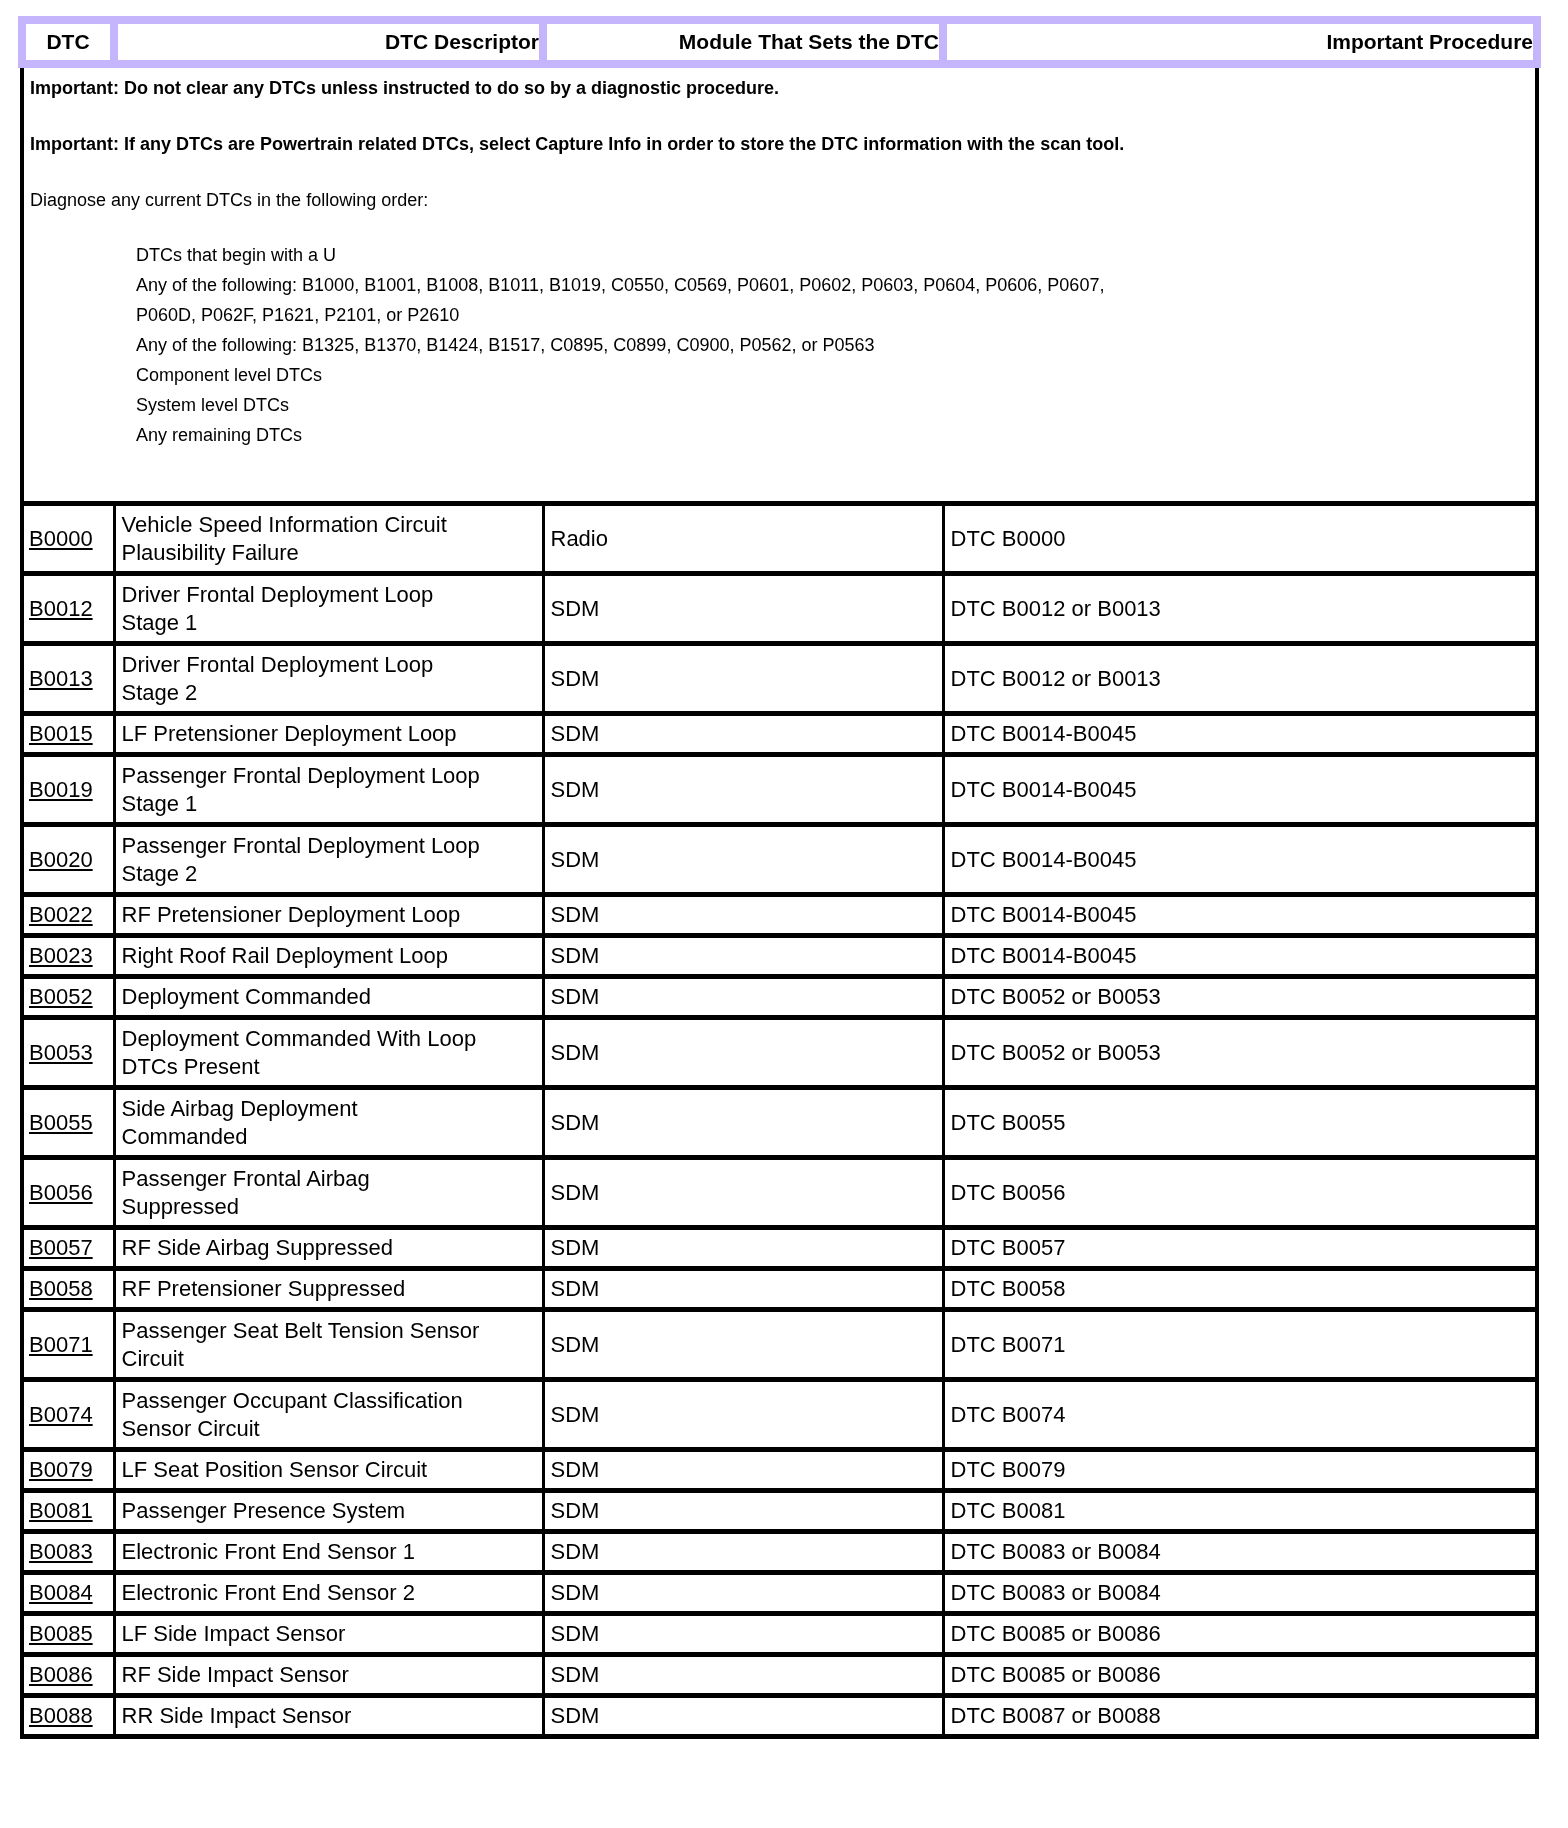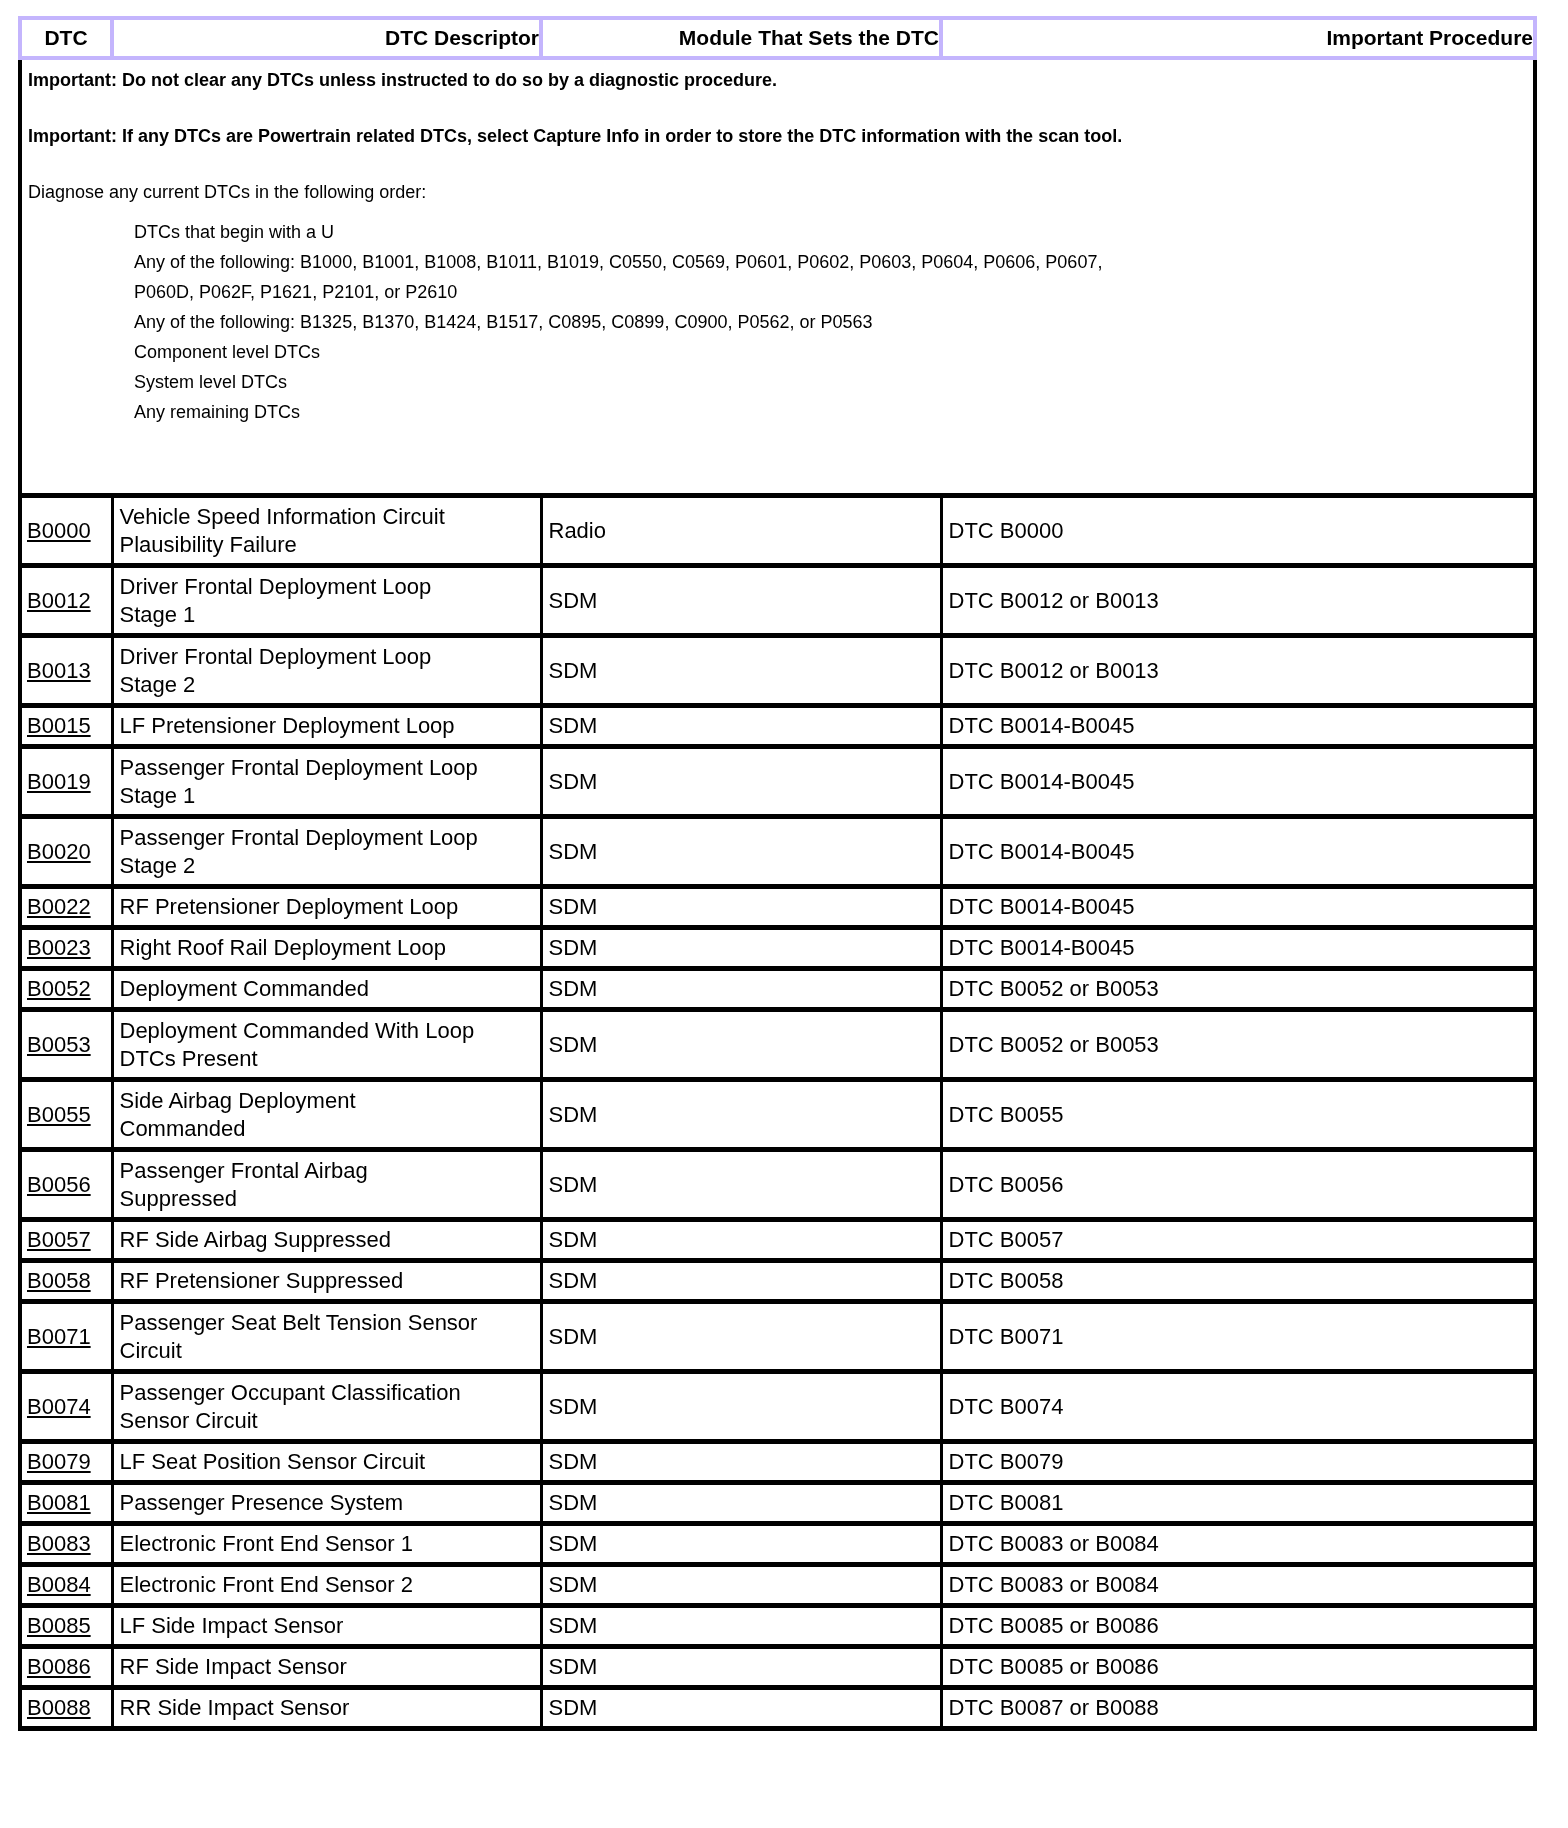--- a/index.html
+++ b/index.html
@@ -22,21 +22,21 @@
     width: 1515px;
     border-collapse: collapse;
     table-layout: fixed;
   }
   #dtc-table col.c1 { width: 92px; }
   #dtc-table col.c2 { width: 429px; }
   #dtc-table col.c3 { width: 400px; }
   #dtc-table col.c4 { width: 594px; }
 
   #dtc-table th {
-    border: 4px solid #c4b5fd;
+    border: 8px solid #c4b5fd;
     height: 36px;
     padding: 0;
     font-size: 21px;
     font-weight: bold;
     text-align: center;
     vertical-align: middle;
     line-height: 24px;
   }
   #dtc-table th + th { border-left-width: 3px; text-align: right; }
 
@@ -51,21 +51,21 @@
     font-size: 18px;
     line-height: 28px;
   }
   .notes-cell p {
     margin: 0 0 28px 0;
     font-weight: bold;
   }
   .notes-cell p.plain {
     font-weight: normal;
     margin-top: 14px;
-    margin-bottom: 12px;
+    margin-bottom: 27px;
   }
   .notes-cell ul {
     list-style: none;
     margin: 0;
     padding: 0 0 0 104px;
   }
   .notes-cell li {
     margin: 2px;
     padding: 0;
   }

